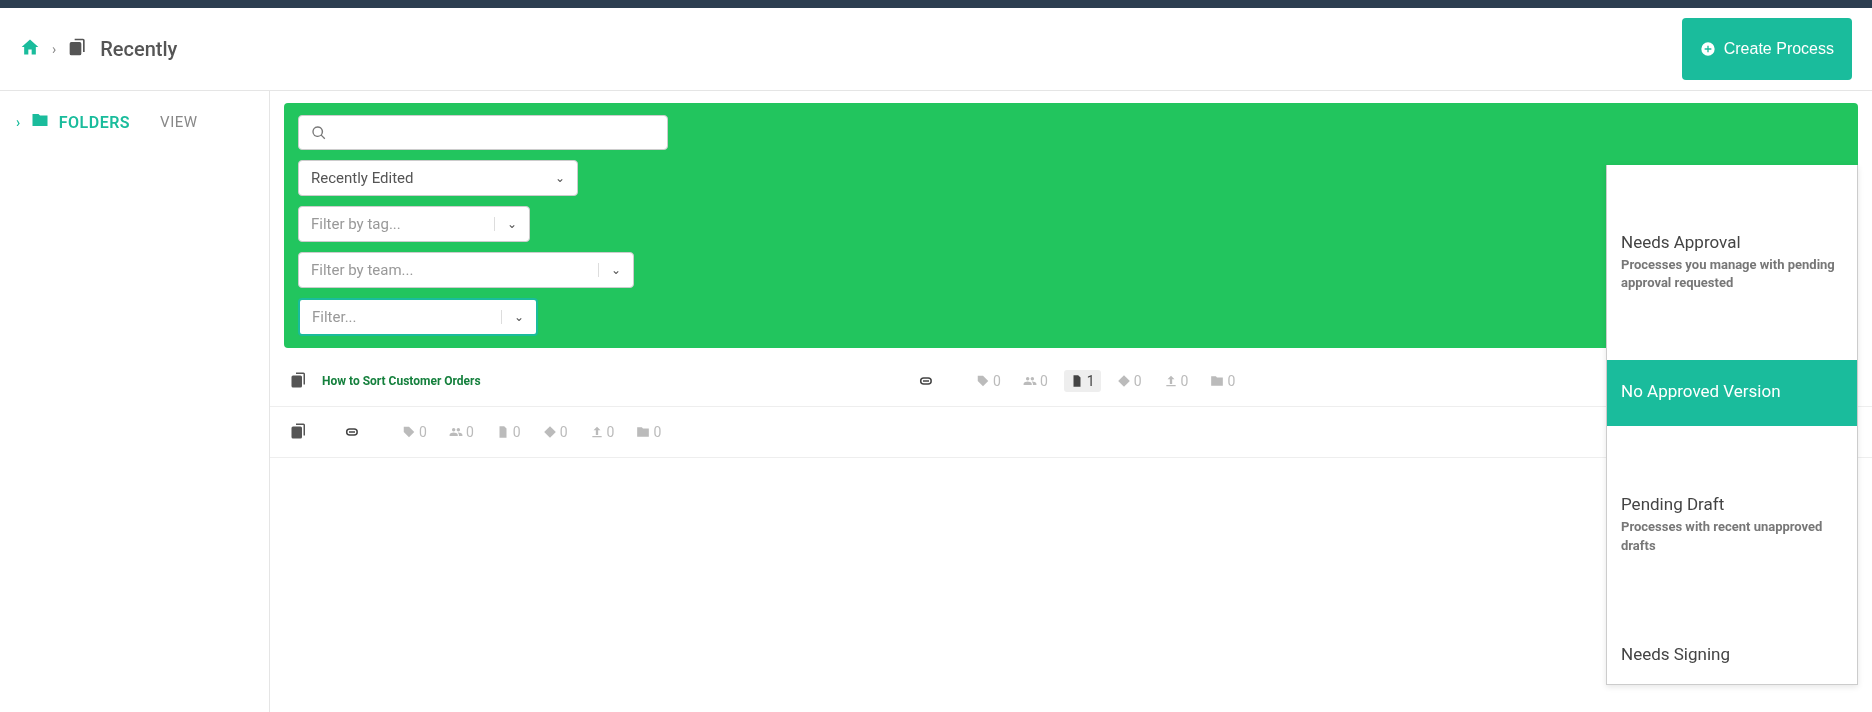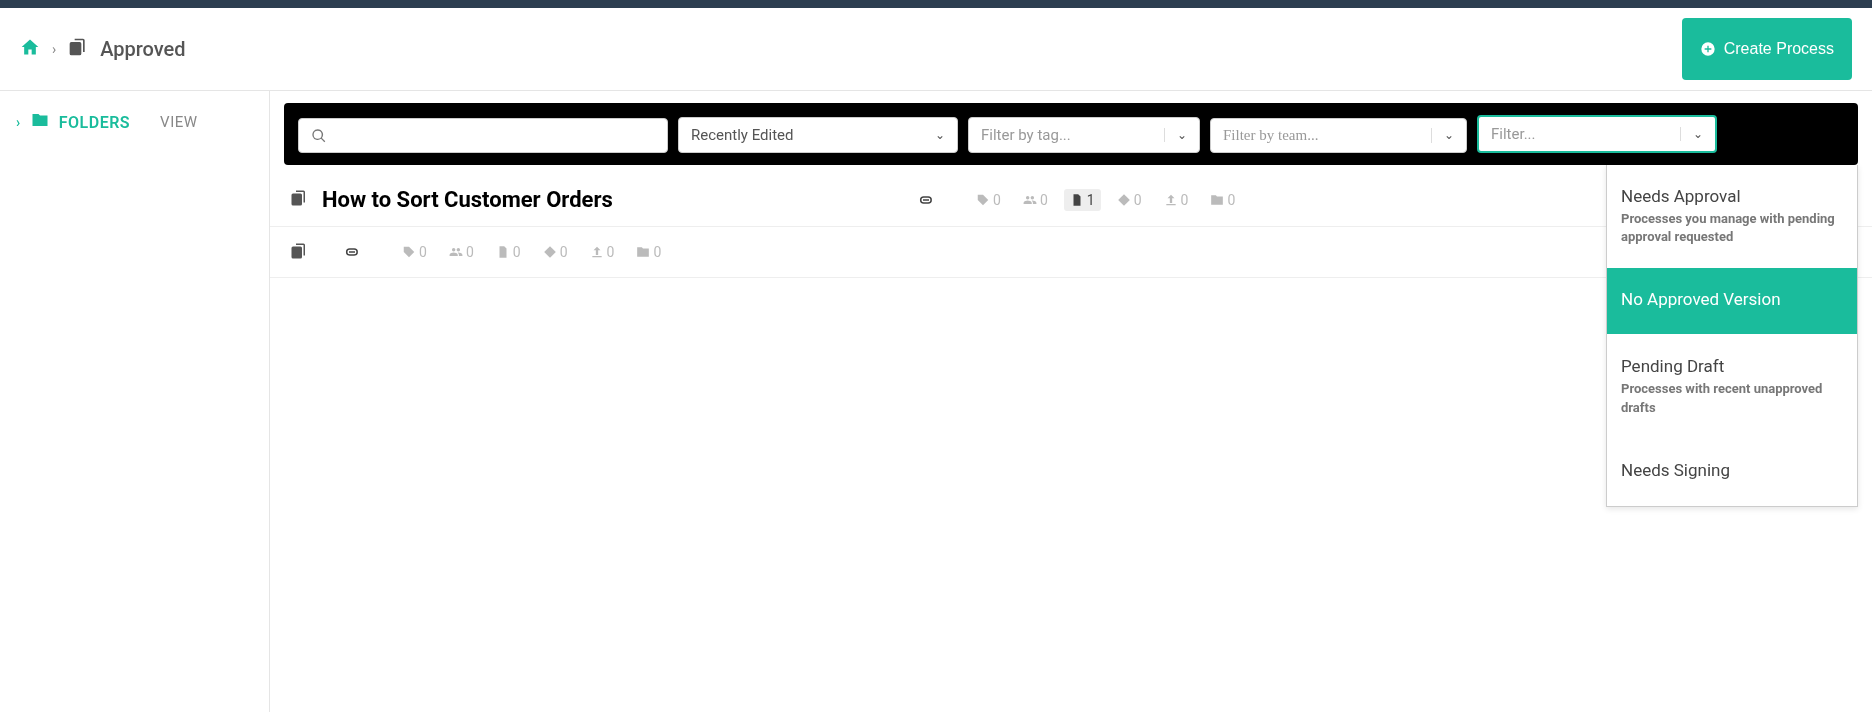--- a/index.html
+++ b/index.html
@@ -72,26 +72,27 @@
     font-size: 15px;
     margin-left: 20px;
   }
   .content {
     flex: 1;
     position: relative;
     padding: 0;
   }
   .filter-bar {
     display: flex;
-    align-items: flex-end;
+    align-items: flex-start;
     gap: 10px;
     padding: 12px 14px;
-    background: #000000;
+    background: #22c55e;
     border-radius: 4px;
     margin: 12px 14px 8px 14px;
+    flex-direction: column;
   }
   .search-box {
     display: flex;
     align-items: center;
     background: #fff;
     border: 1px solid #ccc;
     border-radius: 4px;
     padding: 8px 12px;
     width: 370px;
   }
@@ -111,21 +112,21 @@
     border: 1px solid #ccc;
     border-radius: 4px;
     padding: 8px 12px;
     font-size: 15px;
     color: #555;
     cursor: pointer;
   }
   .select-box.placeholder { color: #999; }
   .select-sort { width: 280px; }
   .select-tag { width: 232px; }
-  .select-team { width: 257px; font-family: Liberation Serif, serif; }
+  .select-team { width: 336px; }
   .select-filter { width: 240px; border: 2px solid #1abc9c; }
   .select-box .dd-chev {
     font-size: 12px;
     color: #555;
     padding-left: 12px;
     border-left: 1px solid #ddd;
   }
   .select-box.no-sep .dd-chev { border-left: none; }
   .count-label {
     color: #888;
@@ -135,22 +136,22 @@
   .process-row {
     display: flex;
     align-items: center;
     padding: 14px 20px;
     border-bottom: 1px solid #eee;
     gap: 14px;
   }
   .row-icon svg { width: 18px; height: 18px; fill: #555; }
   .row-title {
     font-weight: 700;
-    font-size: 22px;
-    color: #000000;
+    font-size: 12px;
+    color: #15803d;
     flex: 0 0 560px;
   }
   .link-col { width: 60px; display:flex; justify-content:center; }
   .link-col svg { width: 18px; height: 18px; fill: #444; }
   .stats {
     display: flex;
     align-items: center;
     gap: 10px;
     color: #bbb;
     font-size: 14px;
@@ -183,20 +184,21 @@
     border-top: none;
     box-shadow: 0 2px 6px rgba(0,0,0,0.1);
     max-height: 520px;
     overflow-y: scroll;
     z-index: 10;
   }
   .dd-item {
     padding: 21px 14px;
     cursor: pointer;
     border-bottom: 1px solid #fff;
+    margin-top: 46px;
   }
   .dd-item .dd-title {
     font-size: 17px;
     color: #444;
     margin-bottom: 4px;
   }
   .dd-item .dd-desc {
     font-size: 13px;
     color: #777;
     line-height: 1.4;
@@ -230,21 +232,21 @@
       <svg viewBox="0 0 24 24">
           <path d="M12 3l10 9h-3v9h-5v-6h-4v6H5v-9H2z"></path>
         </svg>
     </span>
     <span class="chevron">›</span>
     <span class="proc-icon">
       <svg viewBox="0 0 24 24">
           <path d="M8 2h10a2 2 0 0 1 2 2v14h-2V4H8zM4 6h10a2 2 0 0 1 2 2v12a2 2 0 0 1-2 2H4a2 2 0 0 1-2-2V8a2 2 0 0 1 2-2z"></path>
         </svg>
     </span>
-    <span class="page-title">Approved</span>
+    <span class="page-title">Recently</span>
   </div>
   <button class="create-btn">
     <svg viewBox="0 0 24 24">
         <path d="M12 2a10 10 0 1 0 0 20 10 10 0 0 0 0-20zm5 11h-4v4h-2v-4H7v-2h4V7h2v4h4z"></path>
       </svg>
     <span>Create Process</span>
   </button>
 </div>
 
 <div class="main">

